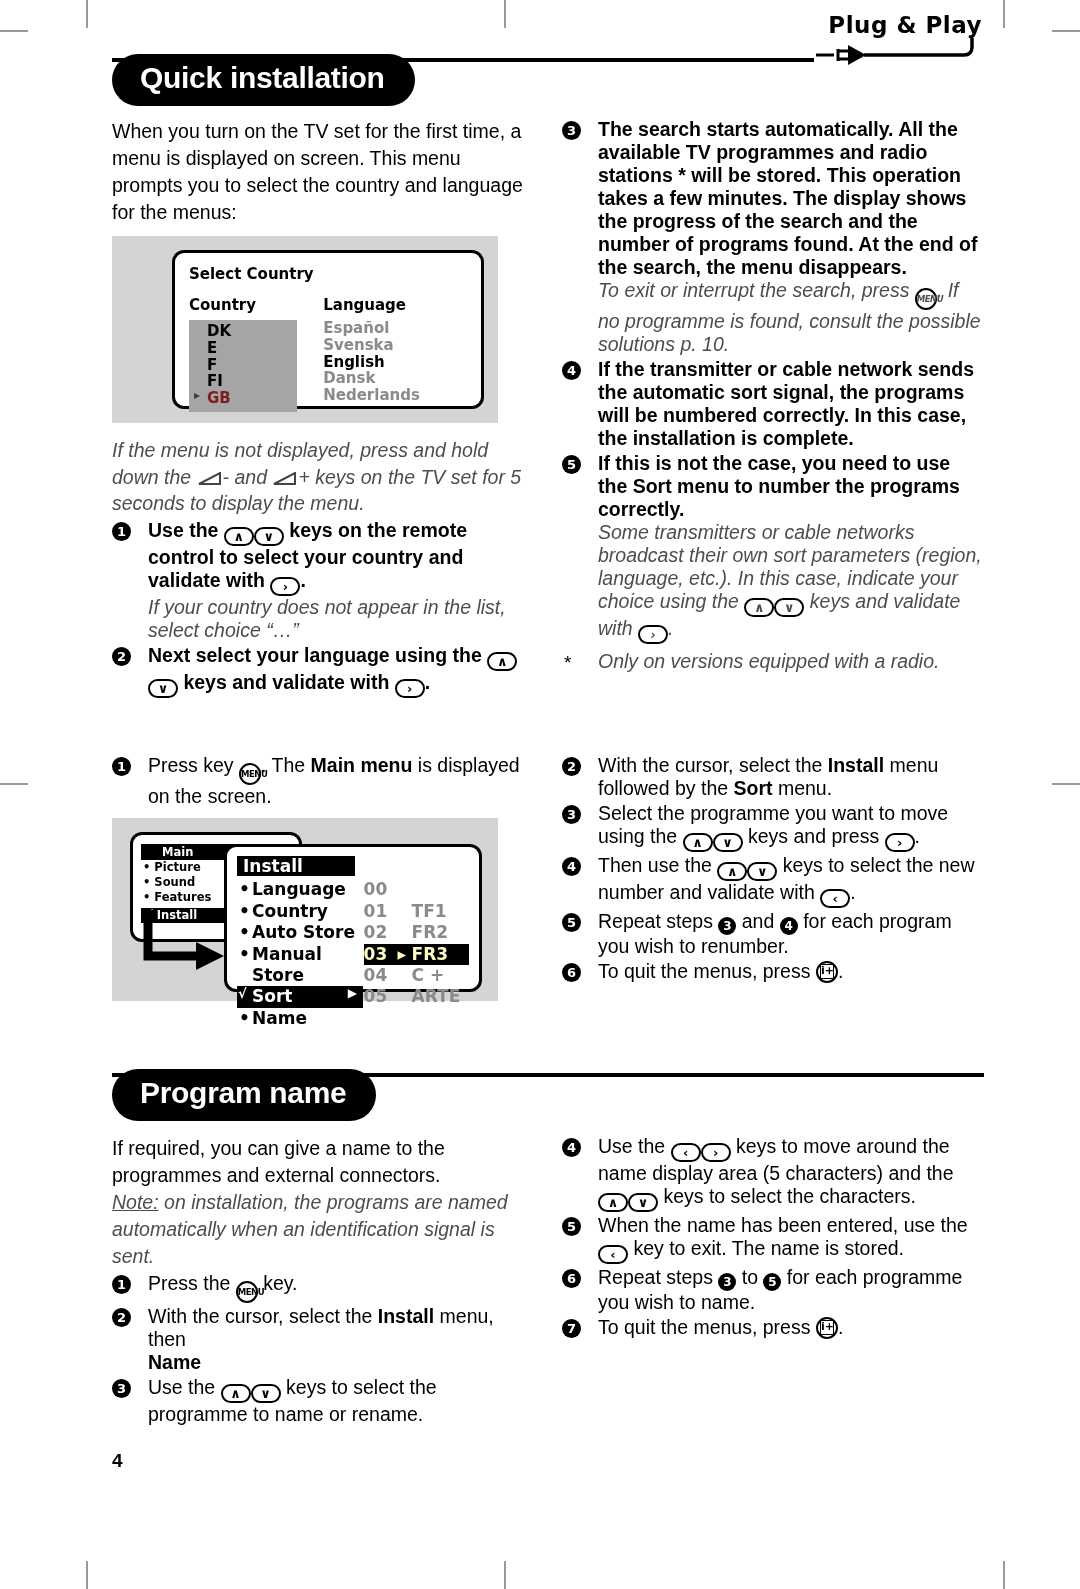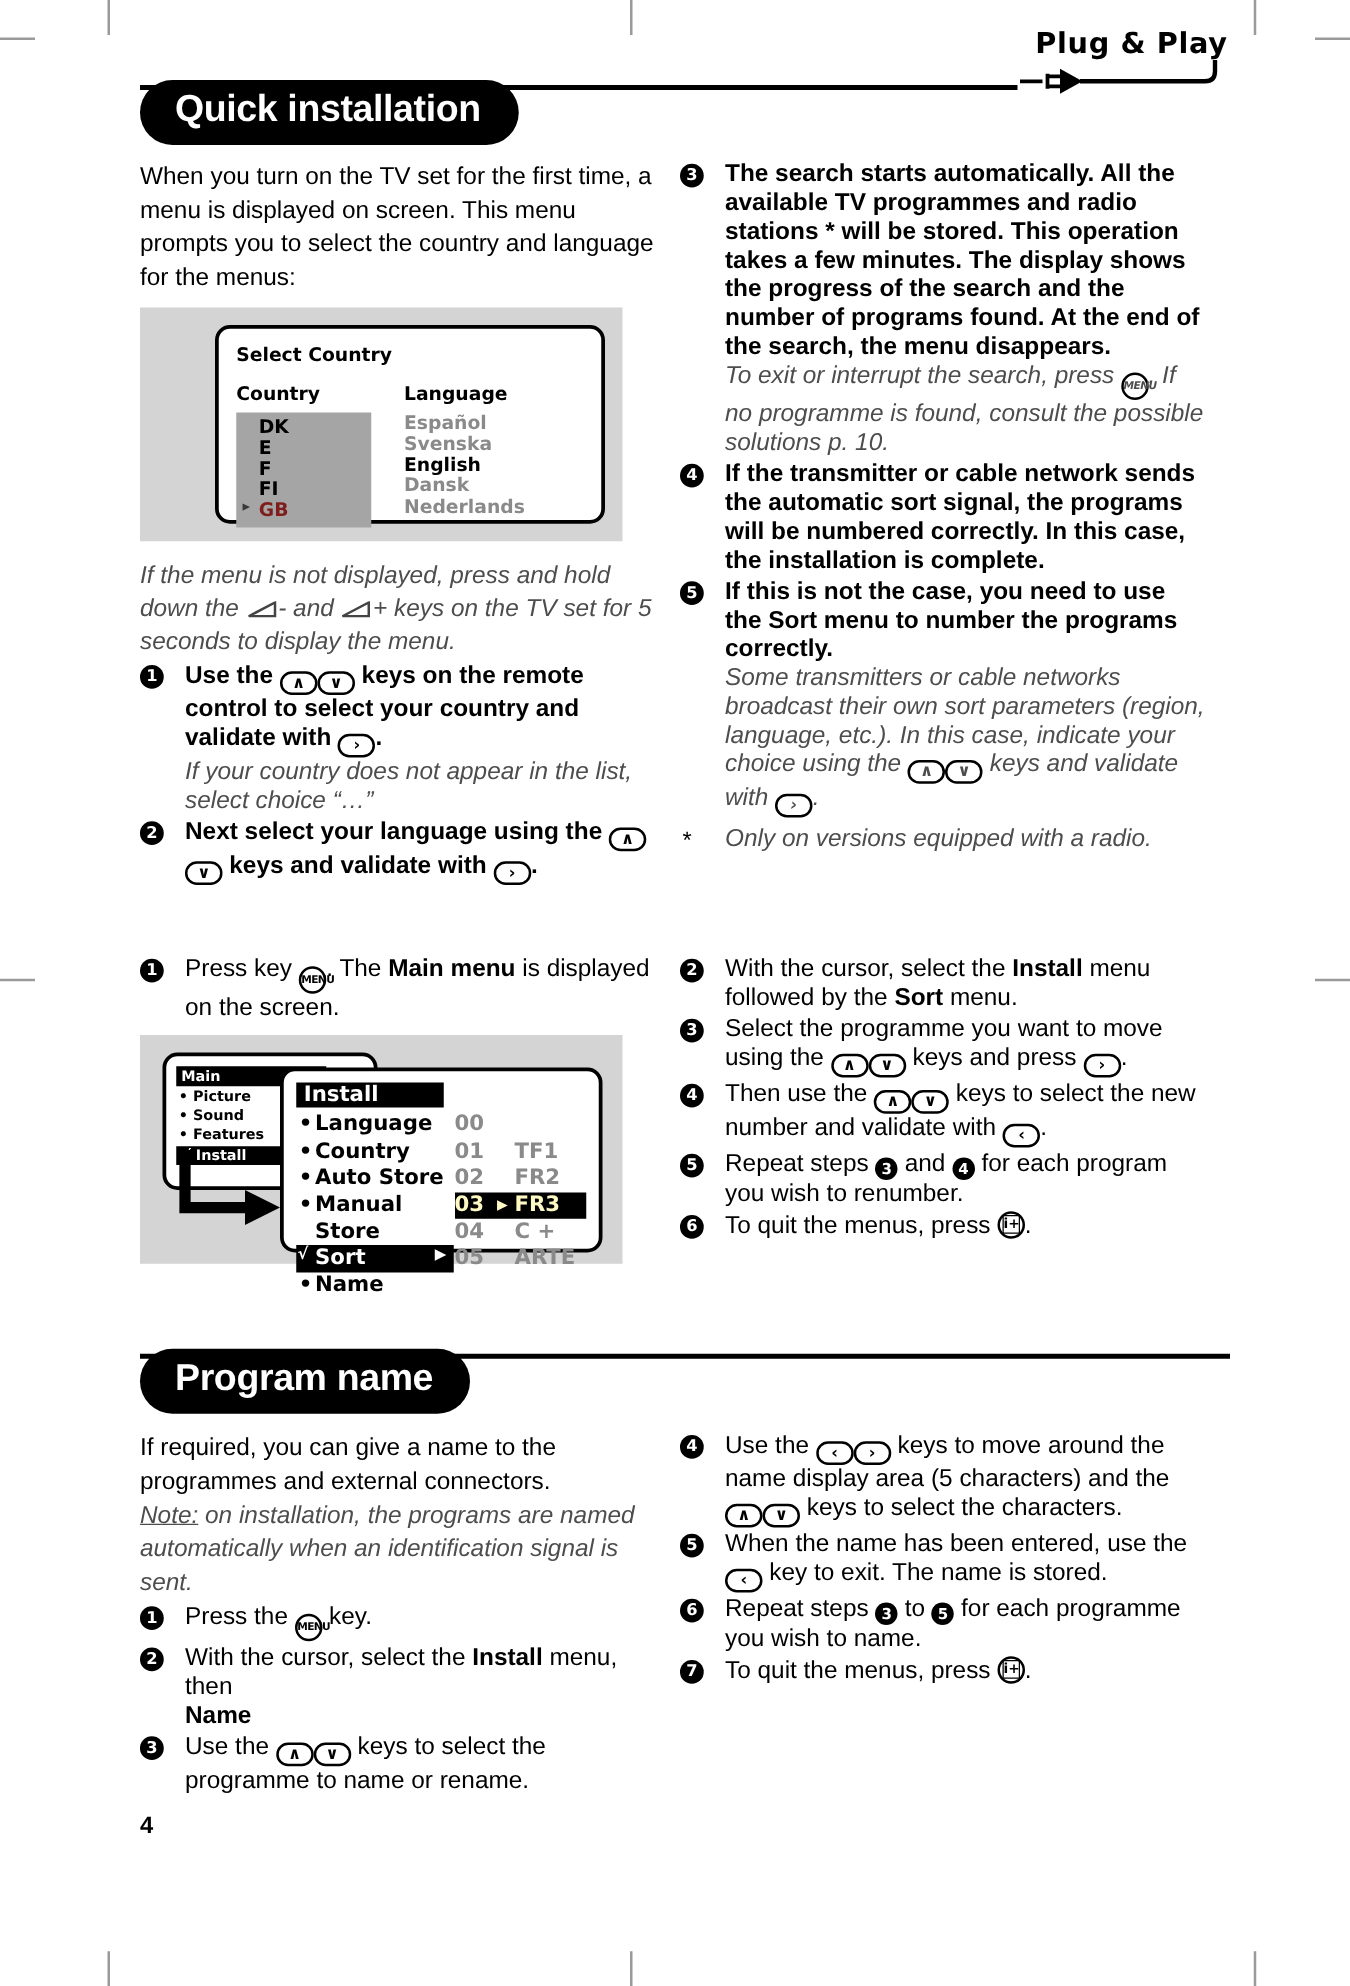--- a/index.html
+++ b/index.html
@@ -11,21 +11,21 @@
     overflow: hidden;
   }
   .page { position: relative; width: 1080px; height: 1589px; }
 
   
   .crop { position: absolute; background: #9a9a9a; }
   .crop.v { width: 2px; height: 28px; }
   .crop.h { width: 28px; height: 2px; }
 
   
-  .content { position: absolute; left: 112px; top: 60px; width: 872px; }
+  .content { position: absolute; left: 112px; top: 50px; width: 872px; }
 
   
   .banner-wrap { position: relative; height: 52px; margin-bottom: 6px; }
   .banner-rule {
     position: absolute; left: 0; right: 0; top: 8px;
     height: 4px; background: #000;
   }
   .banner {
     position: absolute; left: 0; top: 4px;
     background: #000; color: #fff;
@@ -47,21 +47,21 @@
   .pp-text {
     position: absolute; right: 2px; top: 0;
     font-family: "DejaVu Sans", sans-serif;
     font-size: 23px; font-weight: bold;
     letter-spacing: 0.5px;
     white-space: nowrap;
   }
   .pp-svg { position: absolute; left: 0; bottom: 0; }
 
   
-  .cols { display: flex; gap: 10px; }
+  .cols { display: flex; gap: 28px; }
   .col { width: 422px; }
   .col p, .col div.ln { line-height: 1.38; }
 
   .body-txt { font-size: 19.5px; }
 
   .note { font-style: italic; color: #4d4d4d; }
   b, .bold { font-weight: bold; }
 
   
   .step { position: relative; padding-left: 36px; font-size: 19.5px; }
@@ -150,21 +150,21 @@
   
   .fig2 { width: 386px; height: 183px; }
   .osd2a {
     left: 18px; top: 14px; width: 172px; height: 110px; padding: 7px 8px;
   }
   .osd2b {
     left: 112px; top: 26px; width: 258px; height: 148px; padding: 9px 10px; z-index: 3;
   }
   .m-title {
     background: #000; color: #fff; font-size: 11.5px; font-weight: bold;
-    font-family: "DejaVu Sans", sans-serif; padding: 1px 4px; display:inline-block;
+    font-family: "DejaVu Sans", sans-serif; padding: 1px 21px; display:inline-block;
     min-width: 120px;
   }
   .m-item { font-size: 11.5px; font-weight: bold; font-family: "DejaVu Sans", sans-serif;
             line-height: 1.3; padding-left: 2px; }
   .m-item.selbar { background: #000; color: #fff; min-width: 120px; display:inline-block; padding:0 4px;}
   .i-title {
     background: #000; color: #fff; font-size: 17px; font-weight: bold;
     font-family: "DejaVu Sans", sans-serif; padding: 0px 6px; display:inline-block;
     min-width: 118px;
   }

